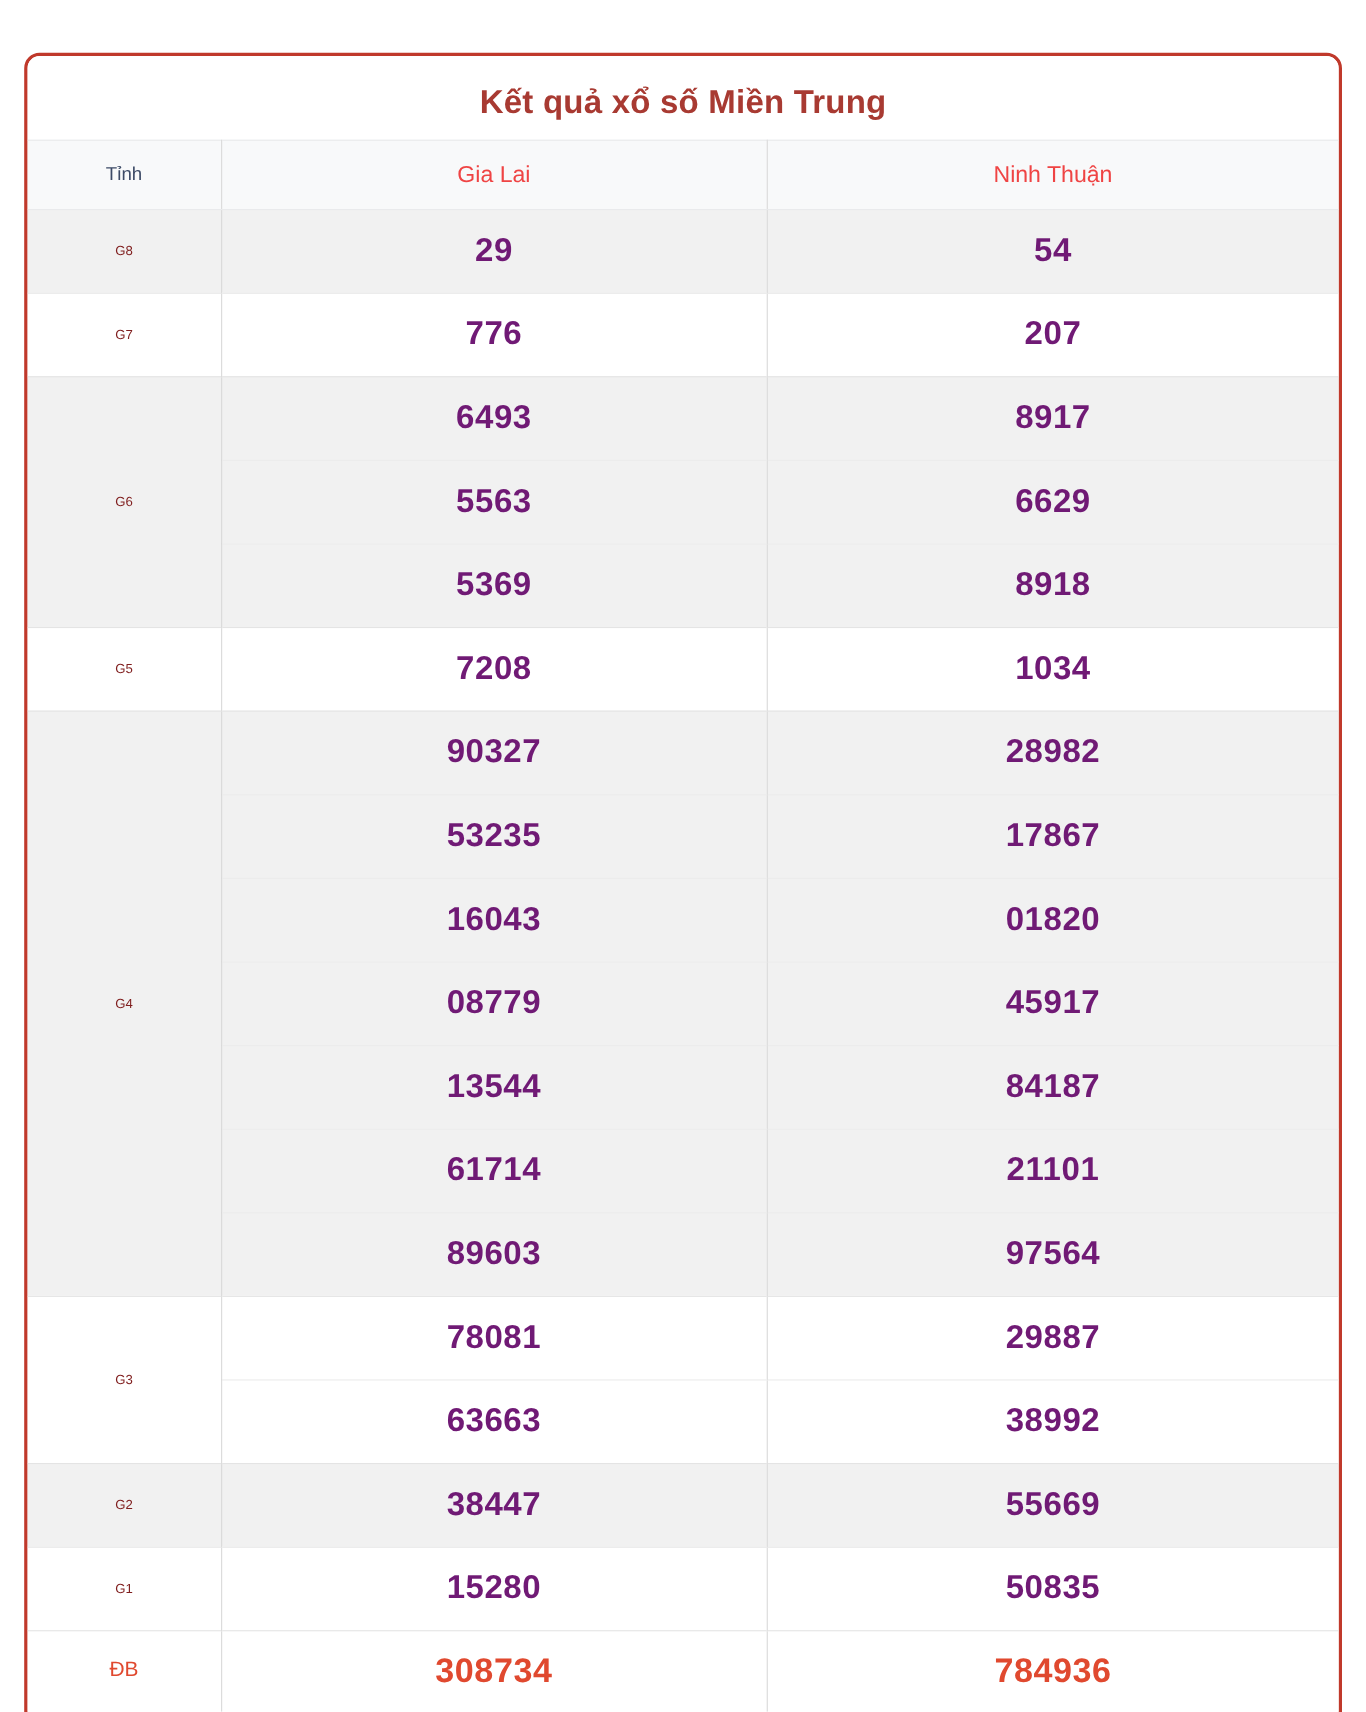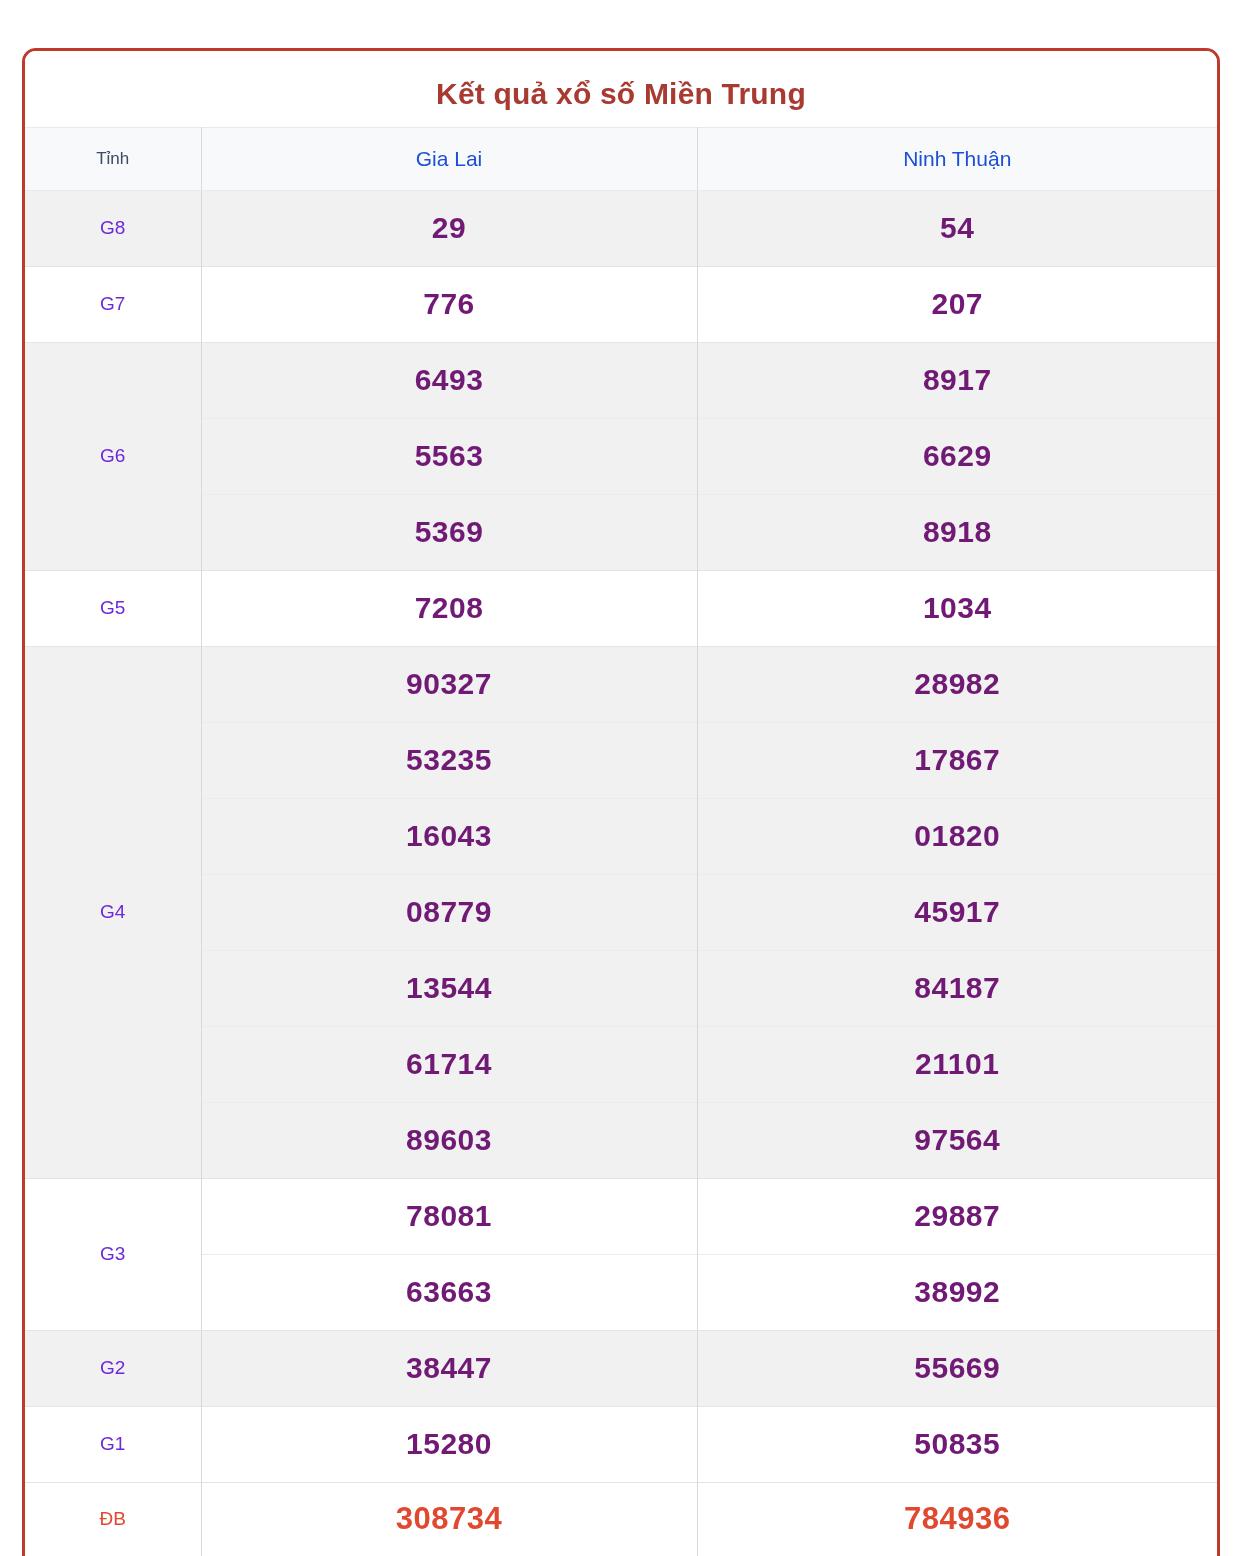--- a/index.html
+++ b/index.html
@@ -60,29 +60,29 @@
     height: 63px;
     font-weight: normal;
     vertical-align: middle;
   }
   thead th.prov-h {
     font-size: 17px;
     color: #3c4a66;
   }
   thead th.city-h {
     font-size: 21px;
-    color: #1d4ed8;
+    color: #ef4444;
   }
   th.city-h, td.num { text-align: center; }
 
   td.lbl {
     text-align: center;
     vertical-align: middle;
-    font-size: 19px;
-    color: #6d28d9;
+    font-size: 12px;
+    color: #7f1d1d;
   }
   td.num {
     vertical-align: middle;
     font-size: 30px;
     font-weight: bold;
     color: #701a75;
     letter-spacing: 0.5px;
   }
   tbody tr { height: 76px; }
 

